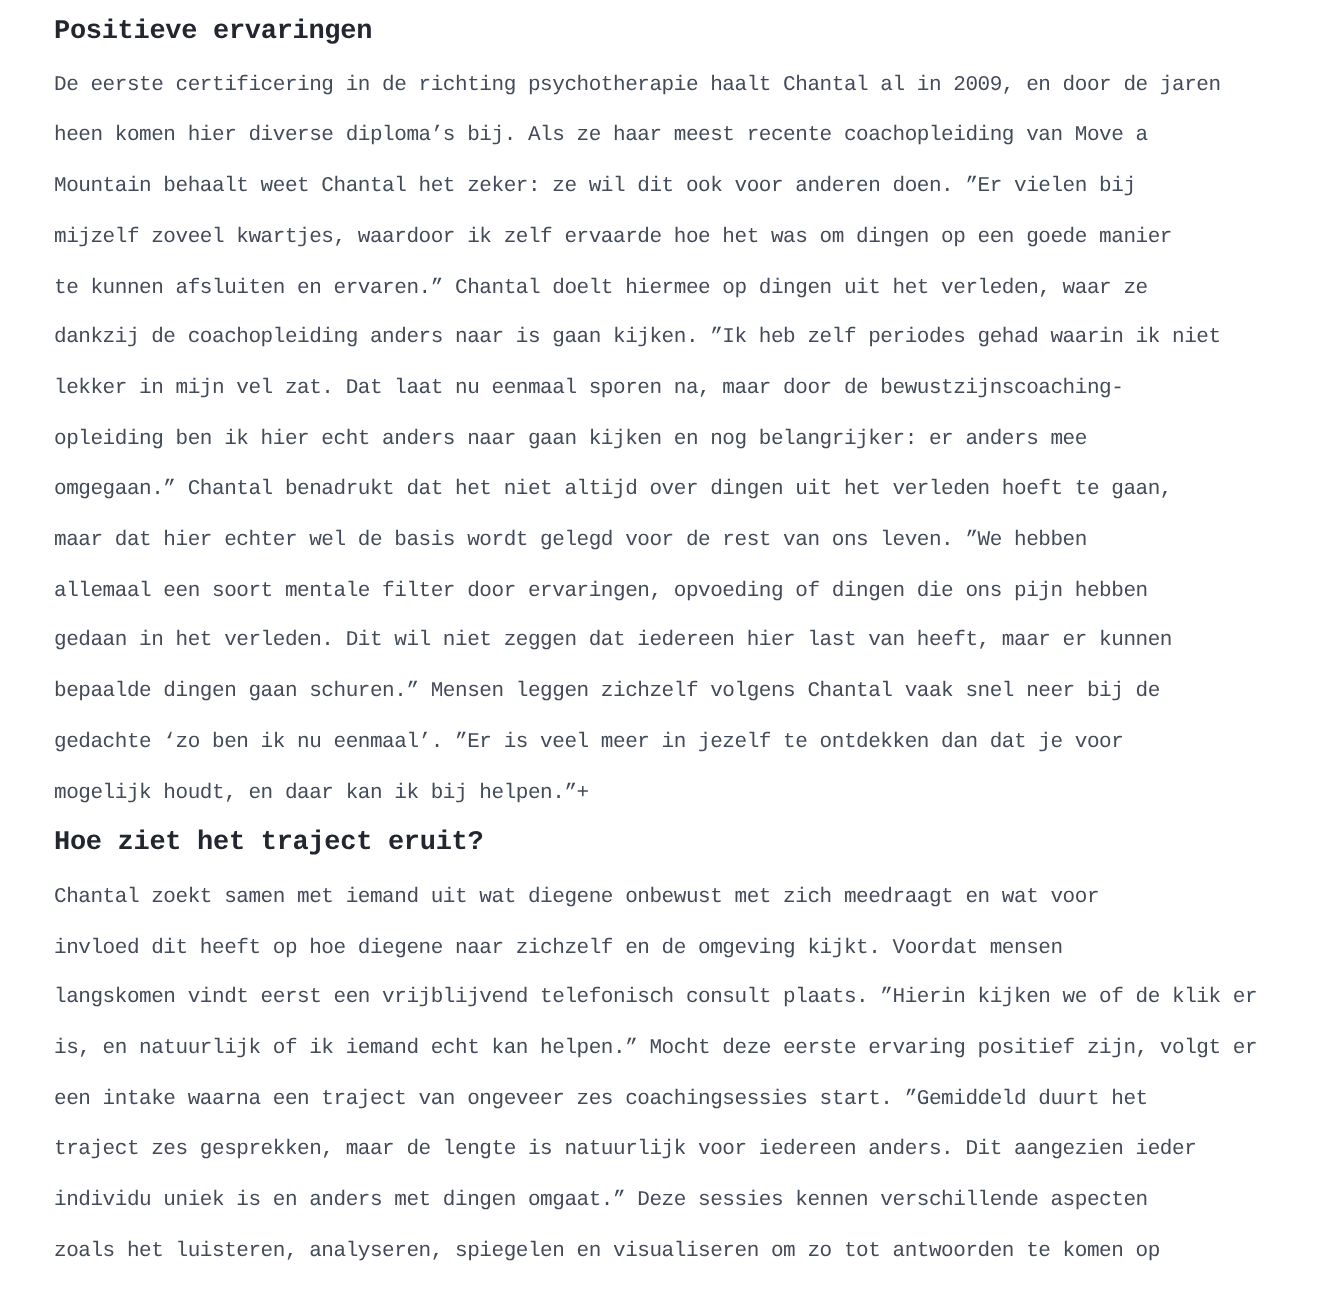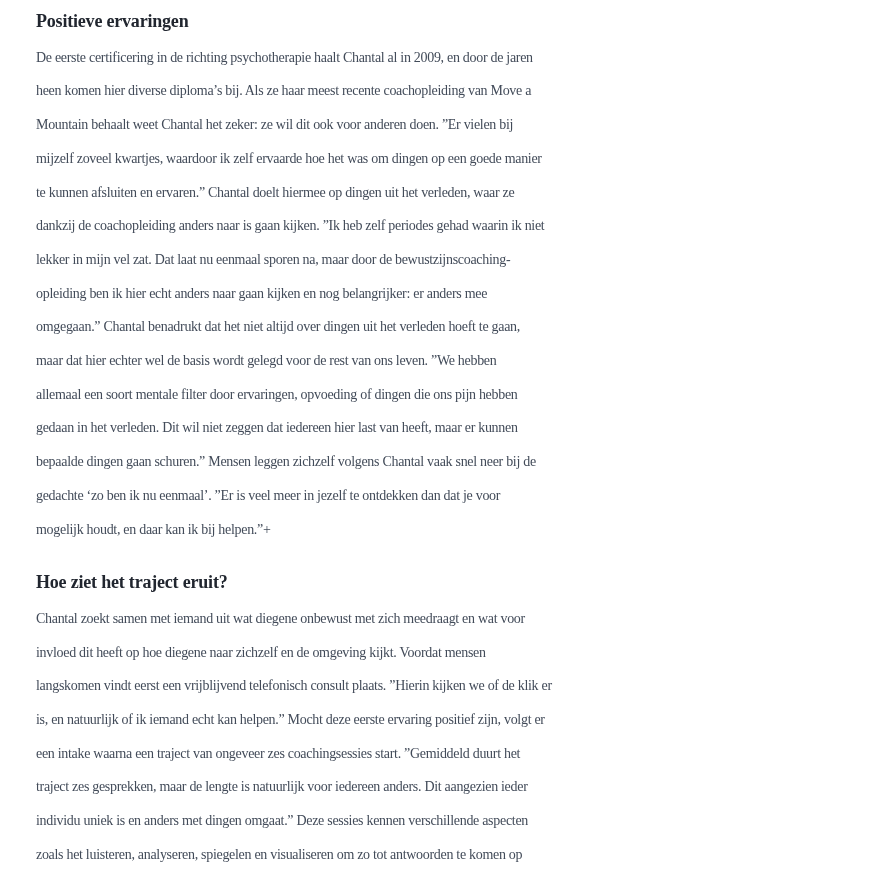--- a/index.html
+++ b/index.html
@@ -8,33 +8,32 @@
     background: #ffffff;
     width: 881px;
     height: 875px;
     overflow: hidden;
   }
   .article {
     box-sizing: border-box;
     width: 881px;
     height: 875px;
     padding: 5px 20px 15px 36px;
-    font-family: Liberation Serif, serif;
+    font-family: Liberation Mono, monospace;
   }
   .section-heading {
     margin: 0 0 2px 0;
     font-size: 18px;
     font-weight: 700;
     line-height: 33.7px;
     letter-spacing: -0.2px;
     color: #21262f;
     white-space: pre;
   }
   .section + .section {
-    margin-top: 20px;
   }
   .section-body {
     margin: 0;
     font-size: 14px;
     font-weight: 400;
     line-height: 33.7px;
     letter-spacing: -0.3px;
     color: #424b59;
     white-space: pre;
   }

